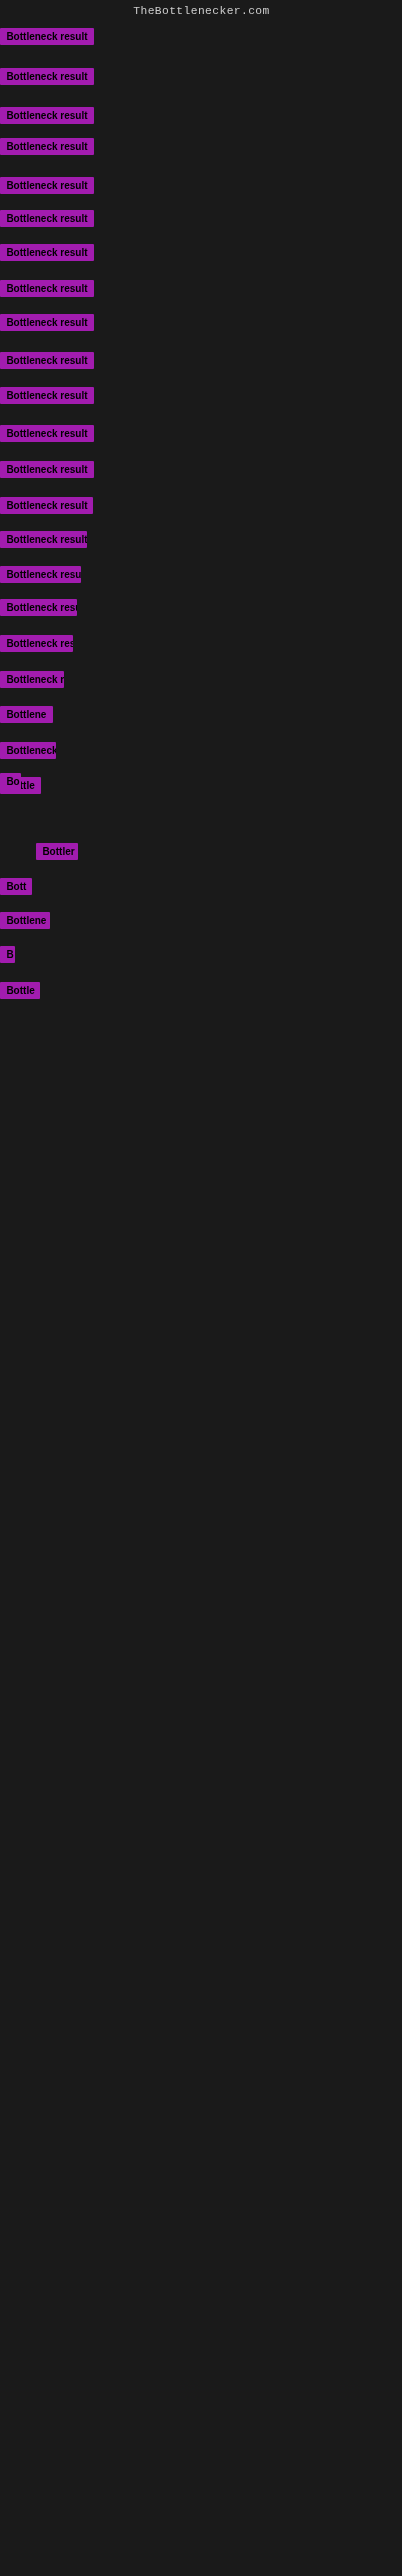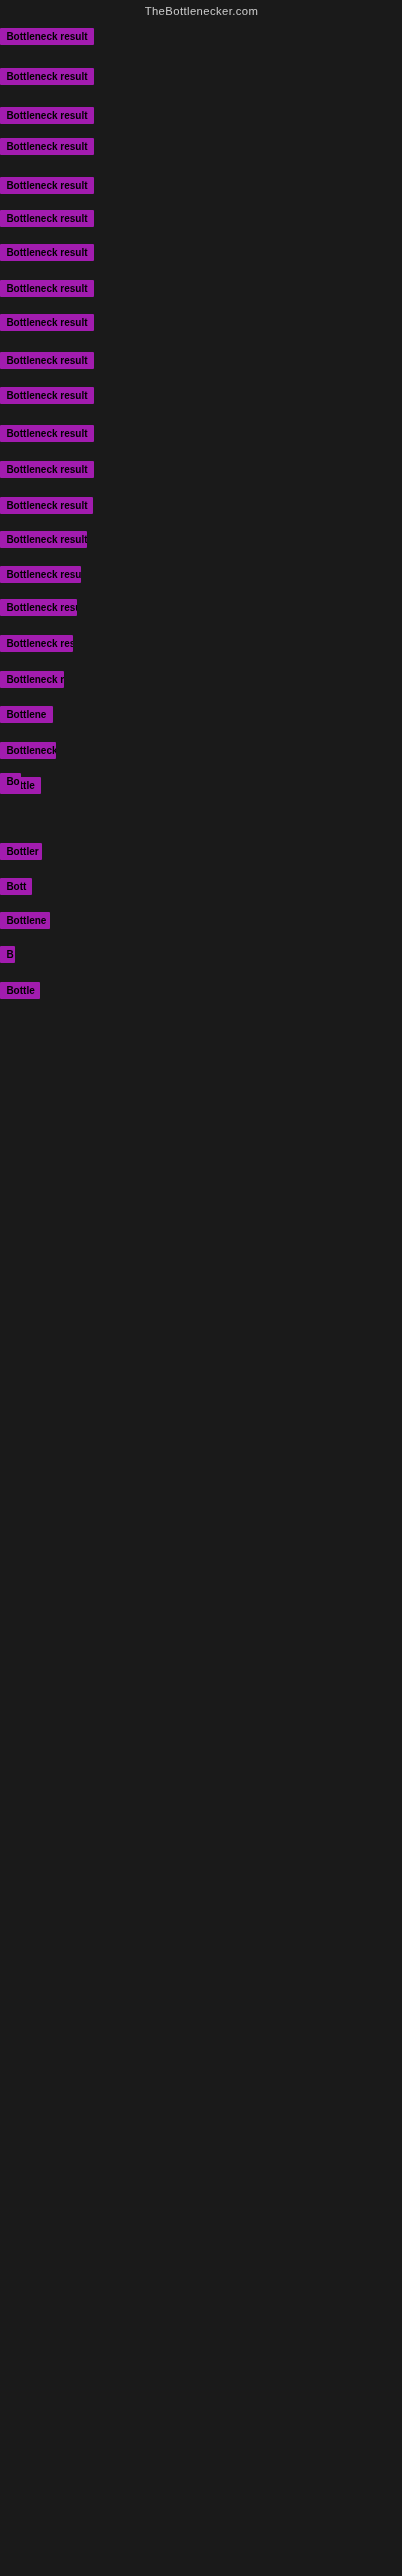--- a/index.html
+++ b/index.html
@@ -13,20 +13,21 @@
       min-height: 2576px;
       font-family: Arial, sans-serif;
       position: relative;
     }
     .site-title {
       text-align: center;
       color: #cccccc;
       font-size: 11.3px;
       padding: 4.8px 0;
       letter-spacing: 0.4px;
+      font-family: Liberation Mono, monospace;
     }
     .bottleneck-badge {
       background-color: #a21caf;
       color: #000;
       font-size: 10px;
       font-weight: bold;
       padding: 3.2px 6.4px;
       display: inline-block;
       border-radius: 1px;
       white-space: nowrap;
@@ -59,19 +60,19 @@
     <div class="badge-container" style="top: 475px; max-width: 93px; overflow: hidden;"><span class="bottleneck-badge" style="max-width: 93px;">Bottleneck result</span></div>
     <div class="badge-container" style="top: 509px; max-width: 87px; overflow: hidden;"><span class="bottleneck-badge" style="max-width: 87px;">Bottleneck result</span></div>
     <div class="badge-container" style="top: 544px; max-width: 81px; overflow: hidden;"><span class="bottleneck-badge" style="max-width: 81px;">Bottleneck result</span></div>
     <div class="badge-container" style="top: 577px; max-width: 77px; overflow: hidden;"><span class="bottleneck-badge" style="max-width: 77px;">Bottleneck result</span></div>
     <div class="badge-container" style="top: 613px; max-width: 73px; overflow: hidden;"><span class="bottleneck-badge" style="max-width: 73px;">Bottleneck result</span></div>
     <div class="badge-container" style="top: 649px; max-width: 64px; overflow: hidden;"><span class="bottleneck-badge" style="max-width: 64px;">Bottleneck re</span></div>
     <div class="badge-container" style="top: 684px; max-width: 55px; overflow: hidden;"><span class="bottleneck-badge" style="max-width: 55px;">Bottlene</span></div>
     <div class="badge-container" style="top: 720px; max-width: 56px; overflow: hidden;"><span class="bottleneck-badge" style="max-width: 56px;">Bottleneck</span></div>
     <div class="badge-container" style="top: 755px; max-width: 42px; overflow: hidden;"><span class="bottleneck-badge" style="max-width: 42px;">Bottle</span></div>
     <div class="badge-container" style="top: 751px; max-width: 21px; overflow: hidden;"><span class="bottleneck-badge" style="max-width: 21px;">Bo</span></div>
-    <div class="badge-container" style="top: 821px; max-width: 42px; overflow: hidden;"><span class="bottleneck-badge" style="max-width: 42px;">Bottler</span></div>
+    <div class="badge-container" style="top: 821px; max-width: 42px; overflow: hidden; margin-left: 36px;"><span class="bottleneck-badge" style="max-width: 42px;">Bottler</span></div>
     <div class="badge-container" style="top: 856px; max-width: 32px; overflow: hidden;"><span class="bottleneck-badge" style="max-width: 32px;">Bott</span></div>
     <div class="badge-container" style="top: 890px; max-width: 50px; overflow: hidden;"><span class="bottleneck-badge" style="max-width: 50px;">Bottlene</span></div>
     <div class="badge-container" style="top: 924px; max-width: 14.5px; overflow: hidden;"><span class="bottleneck-badge" style="max-width: 14.5px;">B</span></div>
     <div class="badge-container" style="top: 960px; max-width: 40px; overflow: hidden;"><span class="bottleneck-badge" style="max-width: 40px;">Bottle</span></div>
   </div>
 
 
 </body></html>

